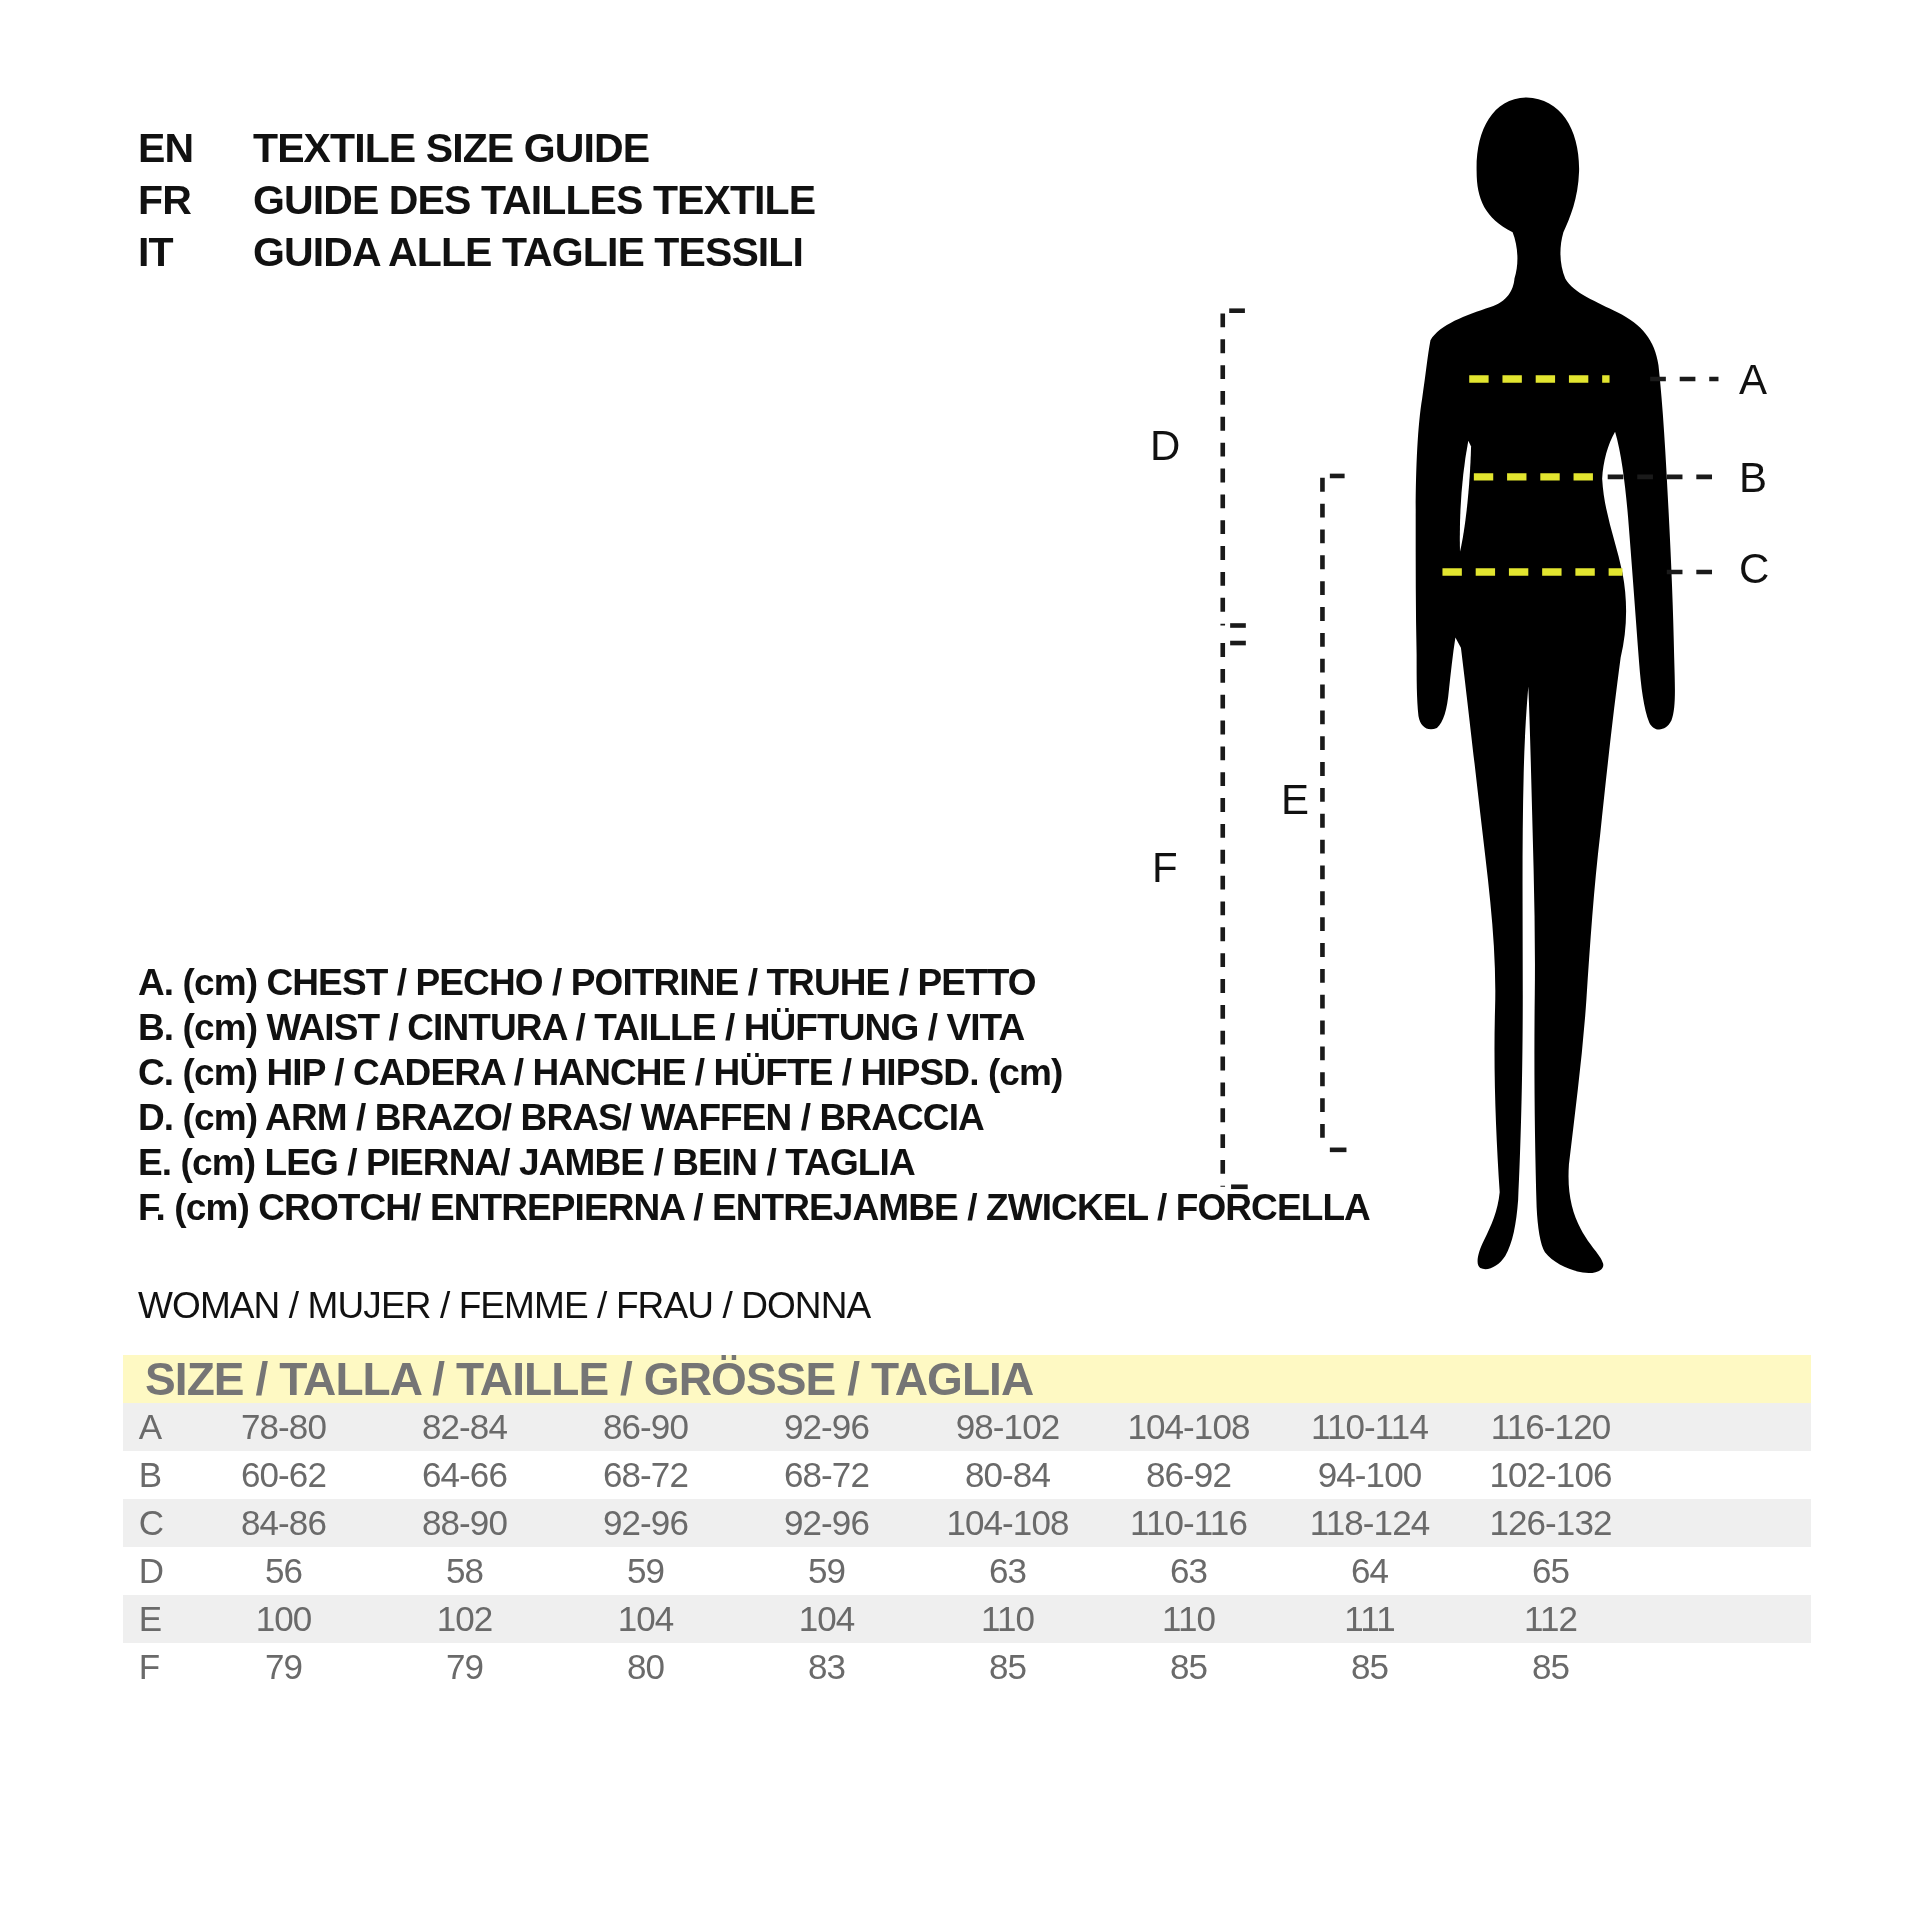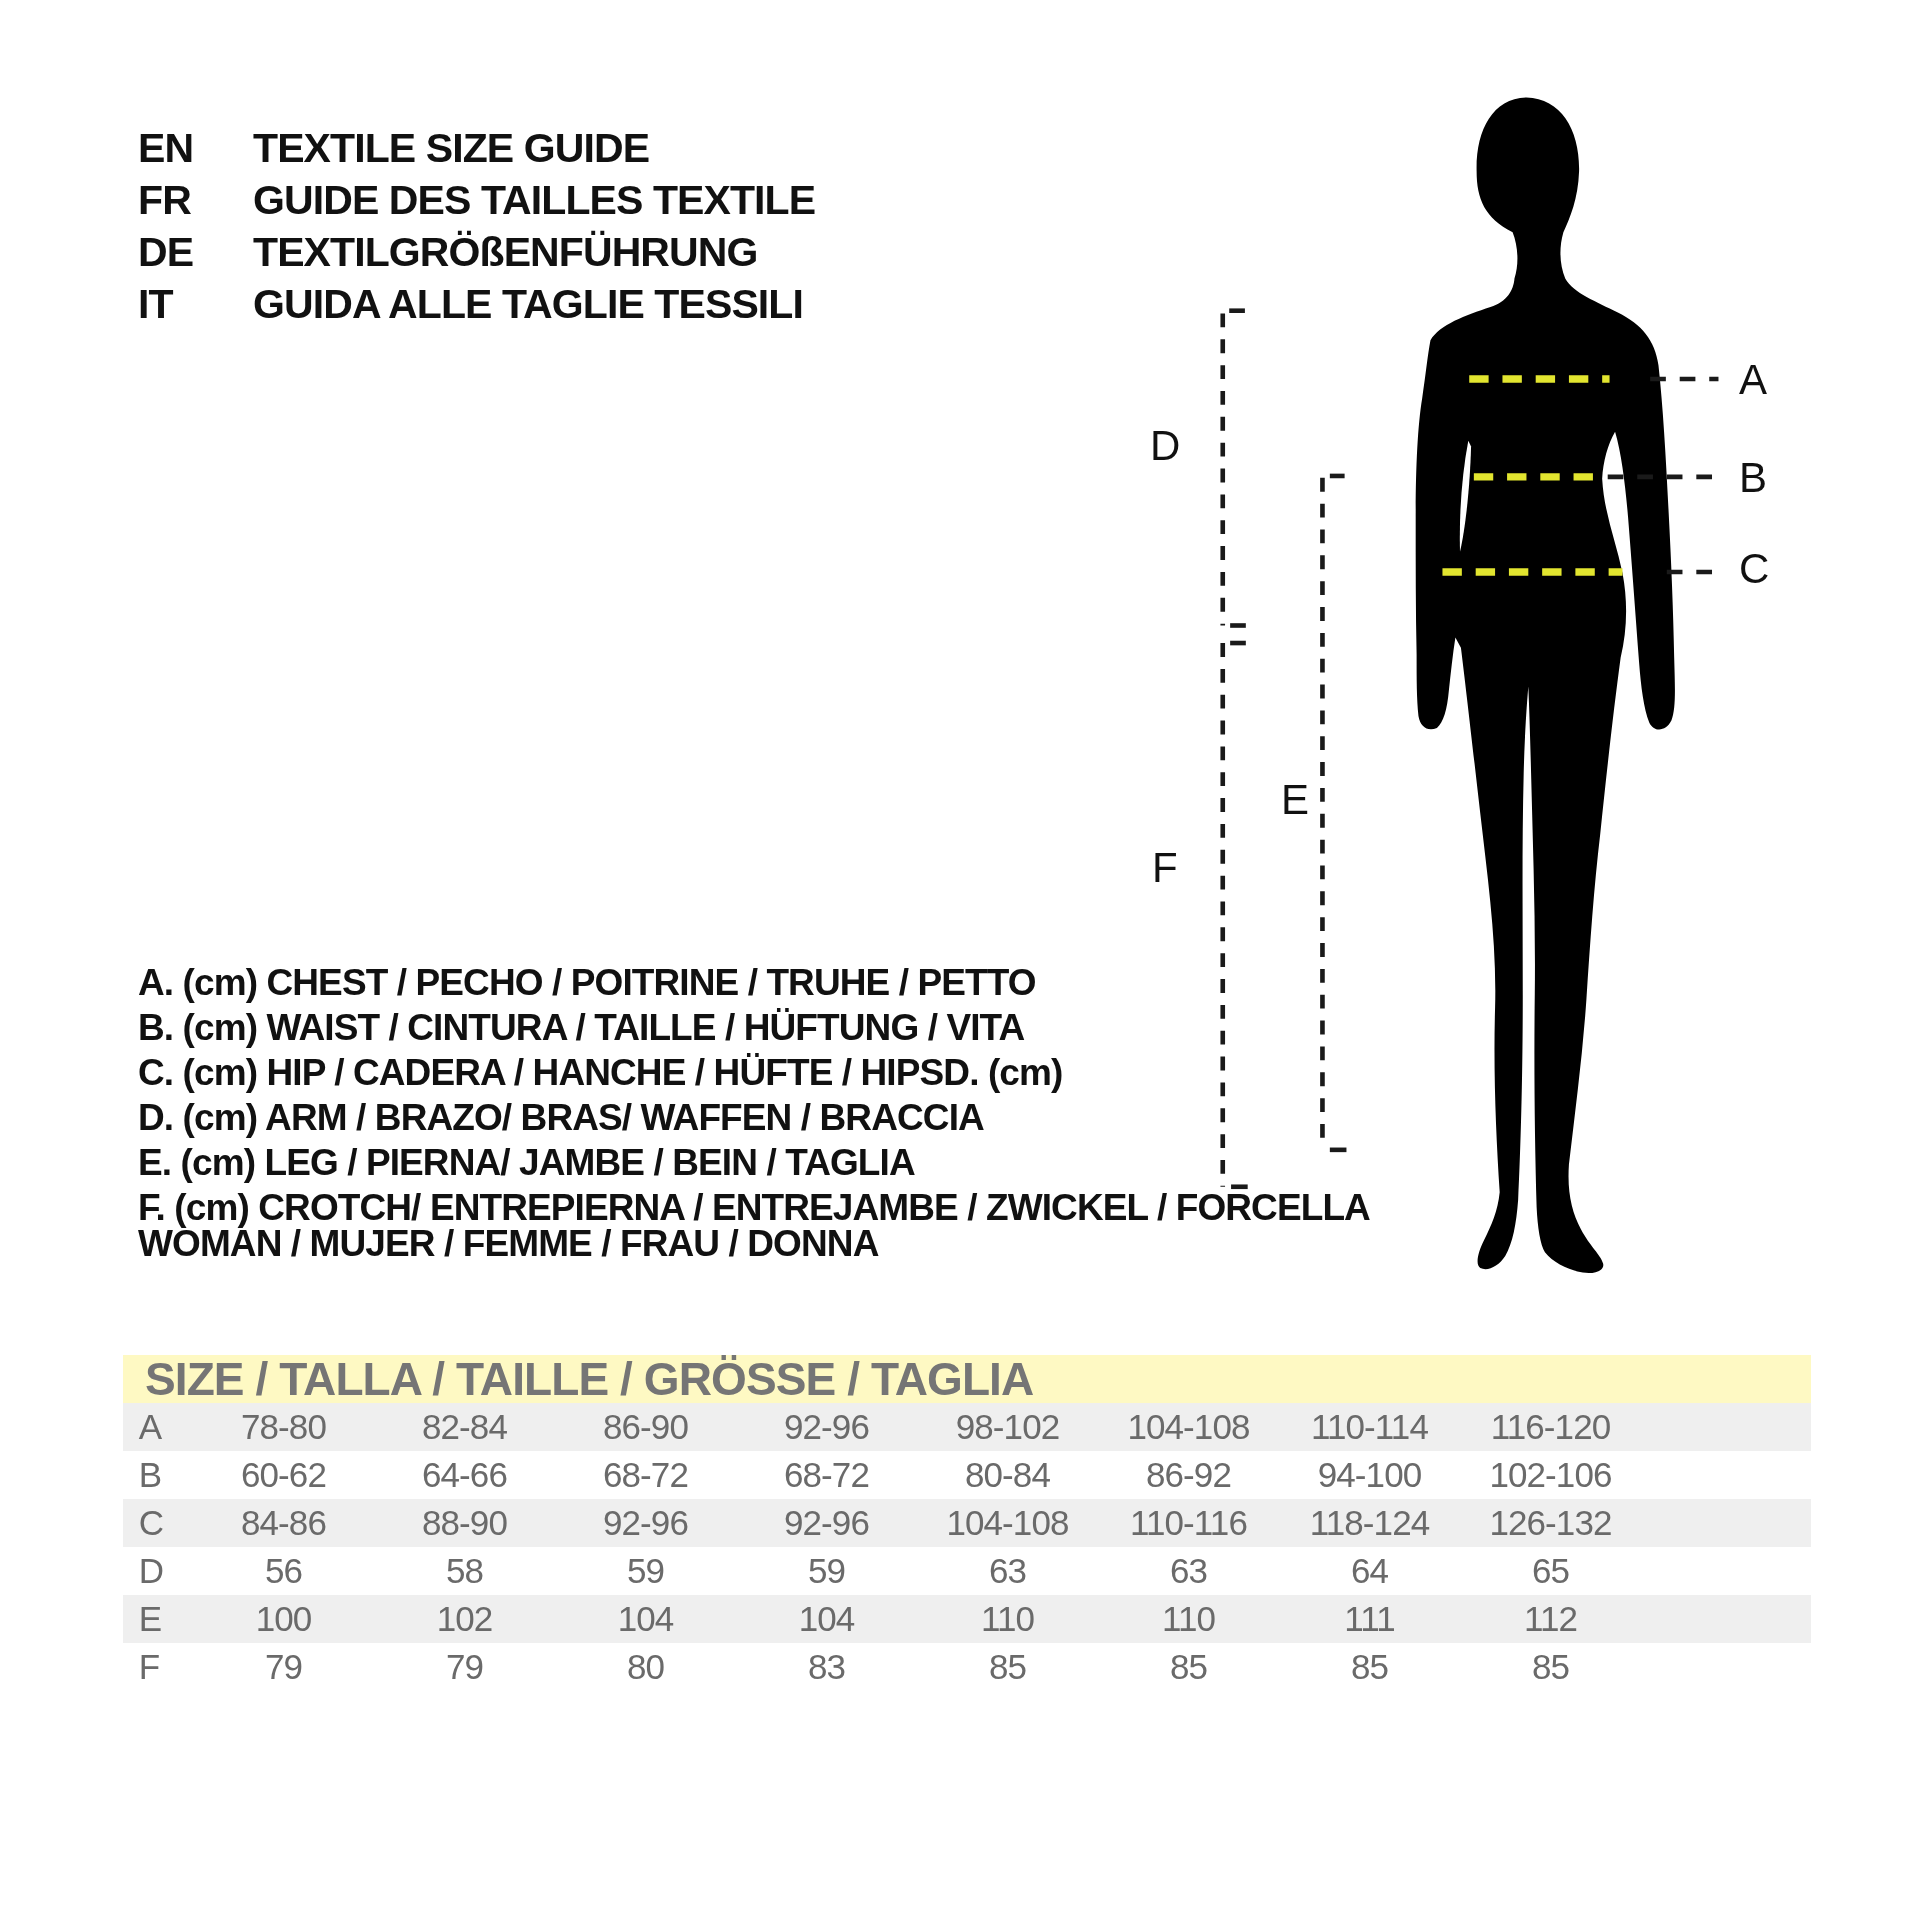--- a/index.html
+++ b/index.html
@@ -16,21 +16,21 @@
 
   
   .fig-label{position:absolute;width:65px;height:48px;line-height:48px;font-size:42px;font-weight:500;
              letter-spacing:-0.9px;color:#111;text-align:left;}
 
   
   #desc-block{position:absolute;left:138px;top:960px;}
   .desc-line{height:45px;line-height:45px;font-size:37px;font-weight:700;letter-spacing:-0.9px;white-space:nowrap;}
 
   
-  #gender-heading{position:absolute;left:138px;top:1223px;font-size:37px;font-weight:700;
+  #gender-heading{position:absolute;left:138px;top:1285px;font-size:37px;font-weight:400;
                   letter-spacing:-0.9px;line-height:41px;white-space:nowrap;}
 
   
   #size-table{position:absolute;left:123px;top:1355px;width:1688px;}
   #table-header-bar{height:48px;line-height:48px;background:#fef9c3;color:#757575;
                     font-size:46px;font-weight:700;letter-spacing:-0.9px;padding-left:22px;box-sizing:border-box;}
   .trow{display:grid;grid-template-columns:70px repeat(8,181px);height:48px;}
   .trow.band{background:#efefef;}
   .cell{line-height:48px;font-size:35px;color:#6a6a6a;text-align:center;font-weight:400;letter-spacing:-0.9px;}
   .label-cell{text-align:left;padding-left:15.7px;box-sizing:border-box;}
@@ -40,23 +40,20 @@
 <body>
 
 <div id="canvas">
 
   <div id="lang-block">
     <div class="lang-row">
       <span class="lang-code">EN</span><span>TEXTILE SIZE GUIDE</span>
     </div>
     <div class="lang-row">
       <span class="lang-code">FR</span><span>GUIDE DES TAILLES TEXTILE</span>
-    </div>
-    <div class="lang-row">
-      <span class="lang-code">DE</span><span>TEXTILGRÖßENFÜHRUNG</span>
     </div>
     <div class="lang-row">
       <span class="lang-code">IT</span><span>GUIDA ALLE TAGLIE TESSILI</span>
     </div>
   </div>
 
   <svg id="figure-svg" width="698" height="1237" viewBox="1230 60 756 1340" xmlns="http://www.w3.org/2000/svg">
 
     <path fill="#000000" d="
       M 1654,106

